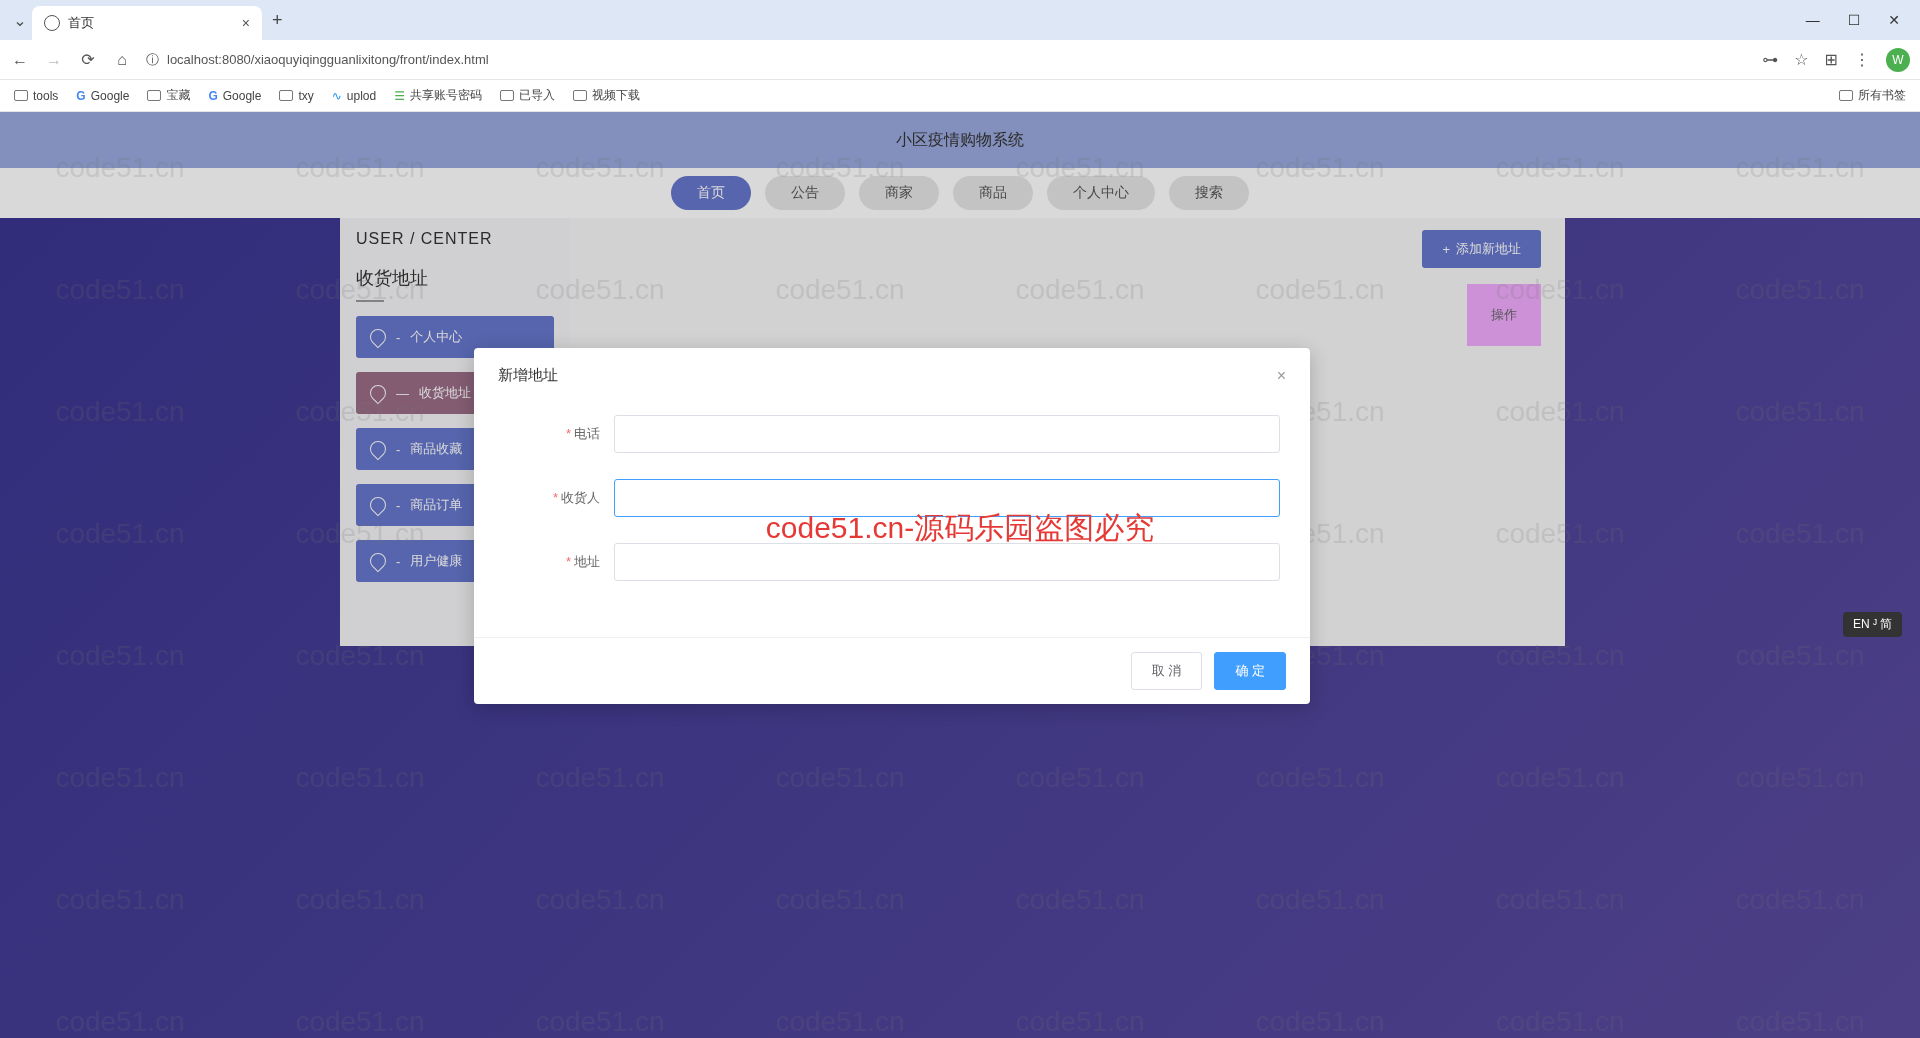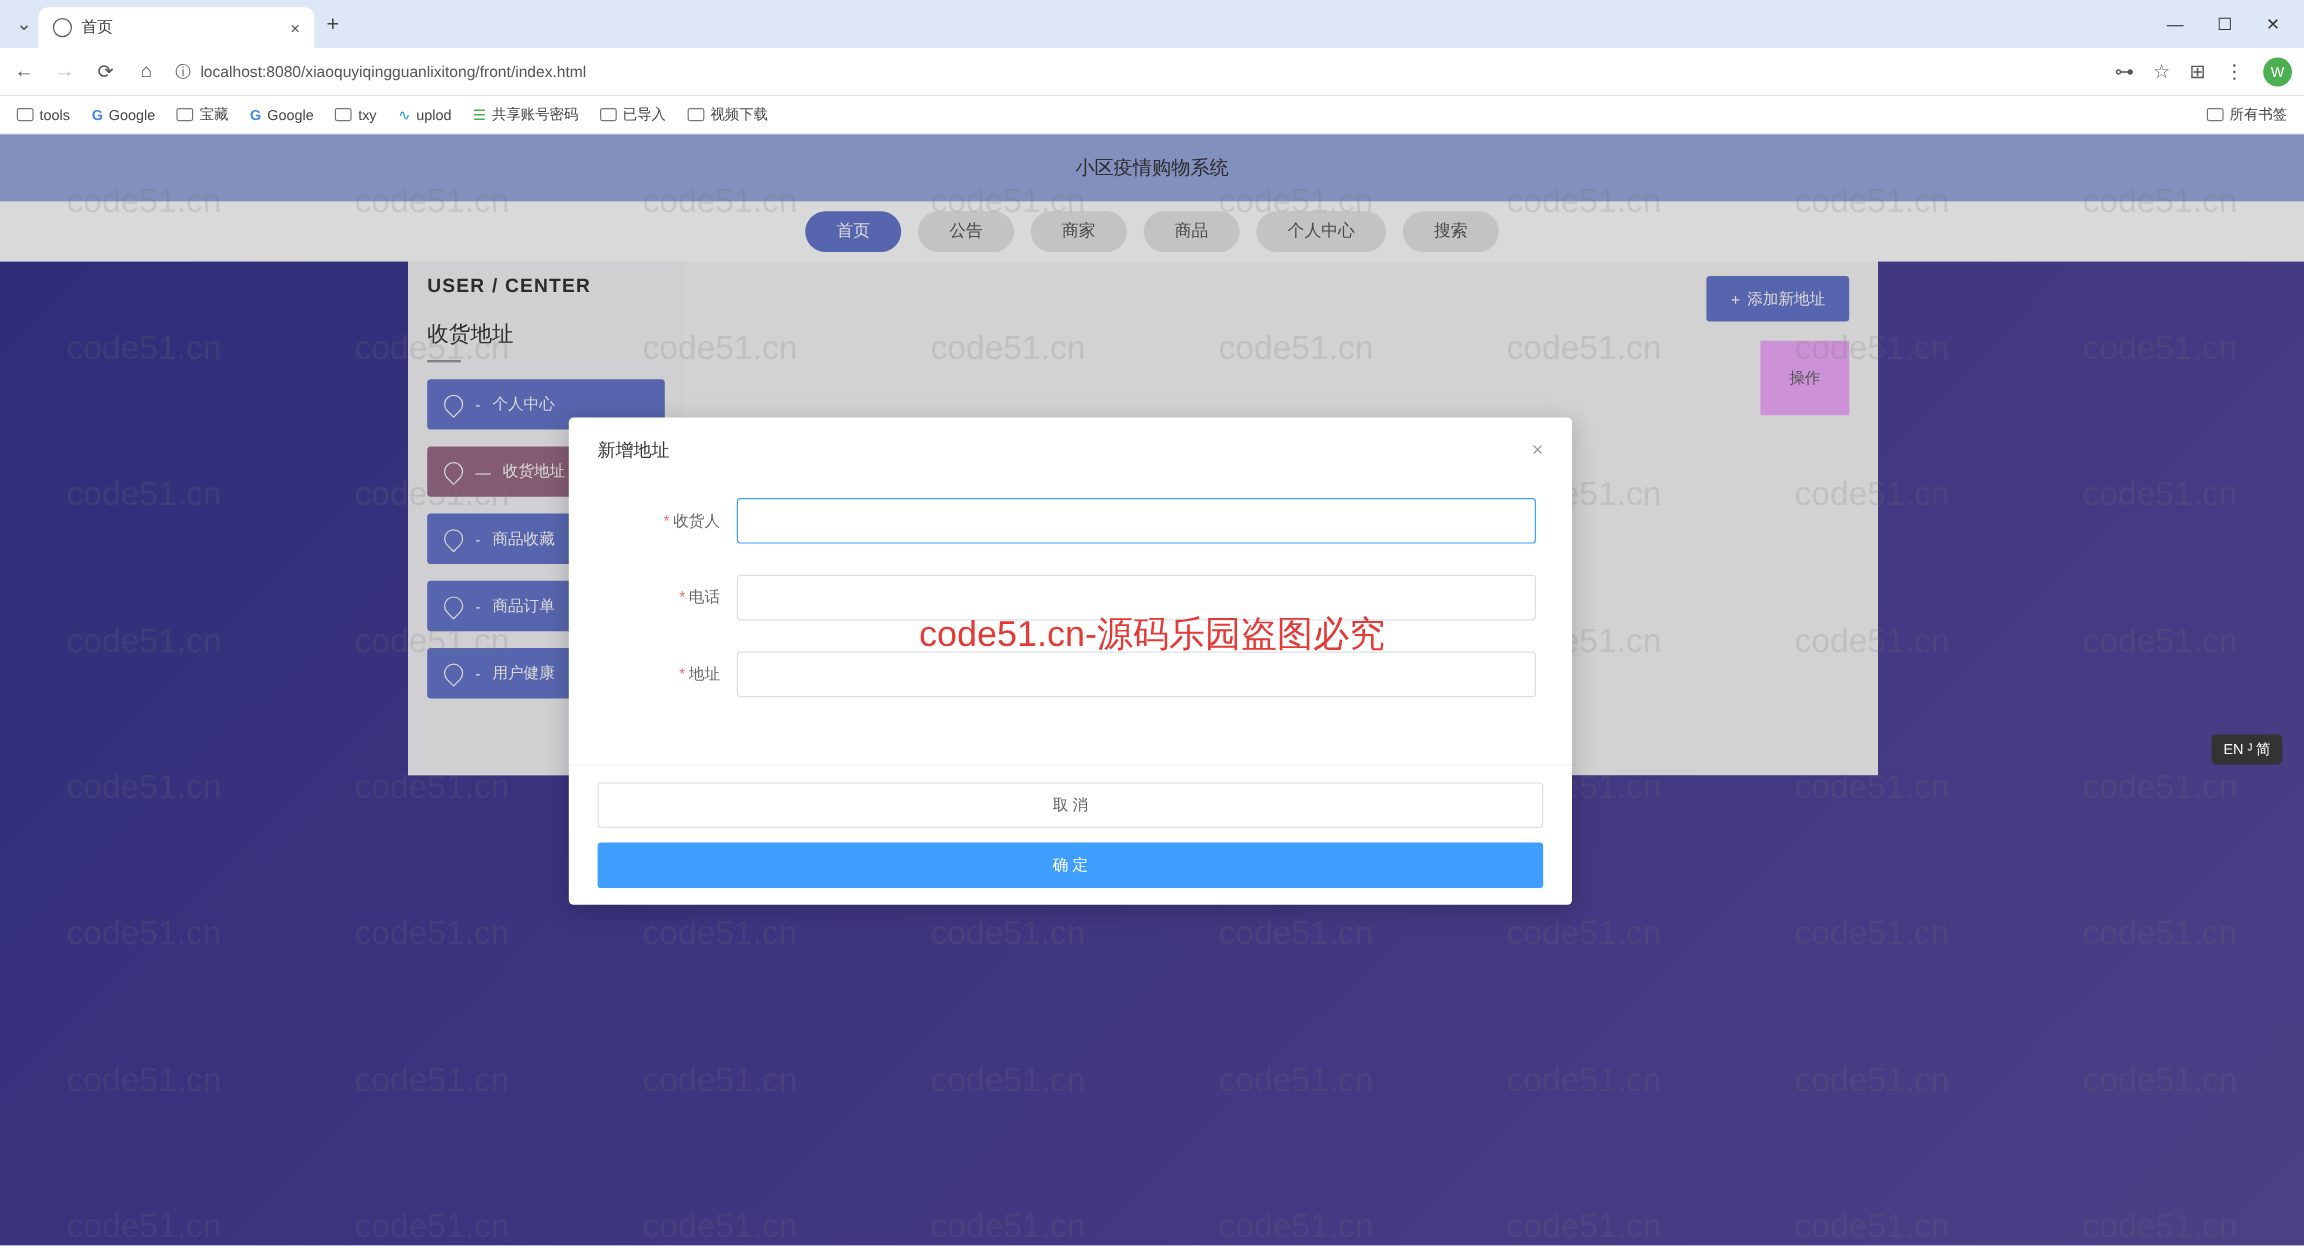--- a/index.html
+++ b/index.html
@@ -35,21 +35,21 @@
 
 .nav-row { background: #fff; height: 50px; display: flex; align-items: center; justify-content: center; gap: 14px; position: relative; z-index: 5; }
 .pill { background: #e6e6e6; color: #555; border-radius: 18px; padding: 8px 26px; font-size: 14px; }
 .pill.active { background: #6677cc; color: #fff; }
 
 
 .main-bg { background: linear-gradient(135deg, #3a3690 0%, #5a4a9e 100%); position: absolute; top: 206px; left: 0; right: 0; bottom: 0; }
 
 .panel { position: absolute; top: 206px; left: 340px; width: 1225px; background: #f7f7f8; min-height: 440px; display: flex; }
 .sidebar { width: 230px; padding: 24px 16px; background: #f5f5f7; }
-.sidebar h3 { font-size: 16px; font-weight: bold; color: #333; letter-spacing: 1px; }
+.sidebar h3 { font-size: 16px; font-weight: normal; color: #333; letter-spacing: 1px; }
 .sidebar .sub { font-size: 18px; color: #333; margin-top: 18px; }
 .sidebar .line { width: 28px; height: 2px; background: #999; margin-top: 10px; }
 .side-item { background: #6677cc; color: #fff; border-radius: 3px; padding: 12px 14px; margin-top: 14px; font-size: 13px; display: flex; align-items: center; gap: 10px; }
 .side-item.active { background: #9b6d87; }
 .side-item .flame { width: 16px; height: 16px; border: 1.5px solid #fff; border-radius: 50% 50% 50% 0; transform: rotate(-45deg); }
 .content { flex: 1; padding: 20px 24px; position: relative; }
 .add-btn { position: absolute; right: 24px; top: 24px; background: #6677cc; color: #fff; padding: 10px 20px; border-radius: 3px; font-size: 13px; display: flex; align-items: center; gap: 6px; }
 .table-head { position: absolute; right: 24px; top: 78px; background: #f0abfc; padding: 22px 24px; font-size: 13px; color: #666; }
 
 
@@ -59,21 +59,21 @@
 .modal-head .title { font-size: 15px; color: #333; }
 .modal-head .x { color: #999; font-size: 16px; cursor: pointer; }
 .modal-body { padding: 12px 30px 30px; }
 .form-row { display: flex; align-items: center; margin-bottom: 26px; }
 .form-label { width: 110px; text-align: right; padding-right: 14px; font-size: 13px; color: #666; }
 .form-label .req { color: #f56c6c; margin-right: 3px; }
 .form-input { flex: 1; height: 38px; border: 1px solid #dcdfe6; border-radius: 3px; padding: 0 12px; font-size: 13px; outline: none; }
 .form-input.focused { border-color: #409eff; }
 .switch { width: 40px; height: 20px; background: #dcdfe6; border-radius: 10px; position: relative; }
 .switch::after { content: ''; position: absolute; width: 16px; height: 16px; background: #fff; border-radius: 50%; top: 2px; left: 2px; }
-.modal-foot { padding: 14px 24px; display: flex; justify-content: flex-end; gap: 12px; border-top: 1px solid #f0f0f0; flex-direction: column; }
+.modal-foot { padding: 14px 24px; display: flex; justify-content: flex-end; gap: 12px; border-top: 1px solid #f0f0f0; }
 .btn { padding: 9px 20px; border-radius: 3px; font-size: 13px; cursor: pointer; border: 1px solid #dcdfe6; background: #fff; color: #606266; }
 .btn.primary { background: #409eff; border-color: #409eff; color: #fff; }
 
 
 .watermark { position: absolute; top: 112px; left: 0; right: 0; bottom: 0; pointer-events: none; z-index: 50; overflow: hidden; }
 .wm-row { display: flex; justify-content: space-around; opacity: 0.18; color: #888; font-size: 28px; white-space: nowrap; }
 .wm-center { position: absolute; top: 508px; left: 0; right: 0; text-align: center; color: #e53935; font-size: 30px; font-weight: 500; z-index: 200; pointer-events: none; }
 
 .ime { position: absolute; right: 18px; top: 612px; background: #333; color: #fff; padding: 4px 10px; border-radius: 4px; font-size: 12px; z-index: 300; }
 </style>
@@ -215,26 +215,26 @@
 
 <div class="modal-overlay"></div>
 
 <div class="modal">
   <div class="modal-head">
     <span class="title">新增地址</span>
     <span class="x">×</span>
   </div>
   <div class="modal-body">
     <div class="form-row">
+      <div class="form-label"><span class="req">*</span><span>电话</span></div>
+      <input class="form-input" type="text" style="">
+    </div>
+    <div class="form-row">
       <div class="form-label"><span class="req">*</span><span>收货人</span></div>
       <input class="form-input focused" type="text" style="">
-    </div>
-    <div class="form-row">
-      <div class="form-label"><span class="req">*</span><span>电话</span></div>
-      <input class="form-input" type="text" style="">
     </div>
     <div class="form-row">
       <div class="form-label"><span class="req">*</span><span>地址</span></div>
       <input class="form-input" type="text" style="">
     </div>
   </div>
   <div class="modal-foot">
     <button class="btn"><span>取 消</span></button>
     <button class="btn primary"><span>确 定</span></button>
   </div>

